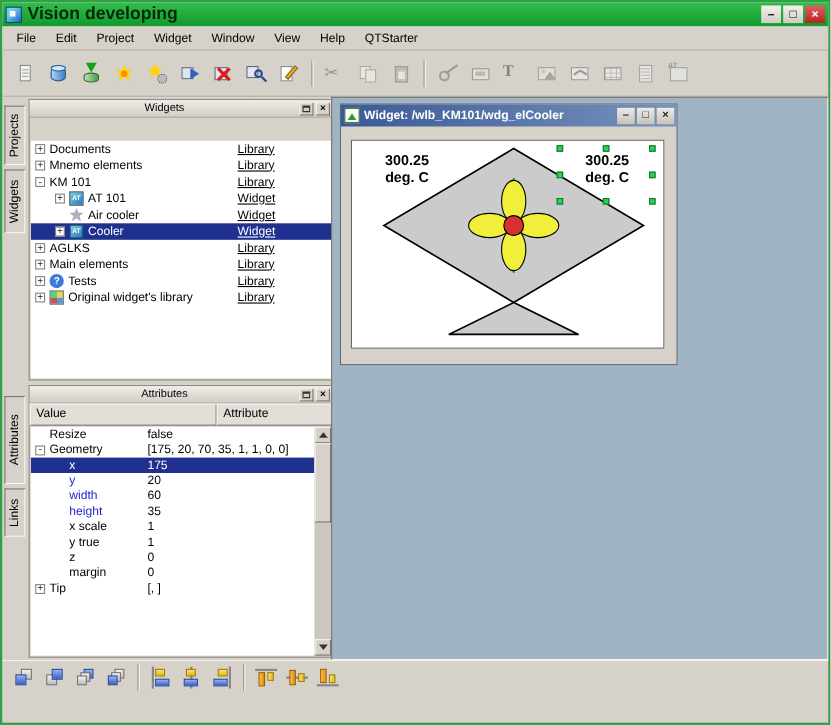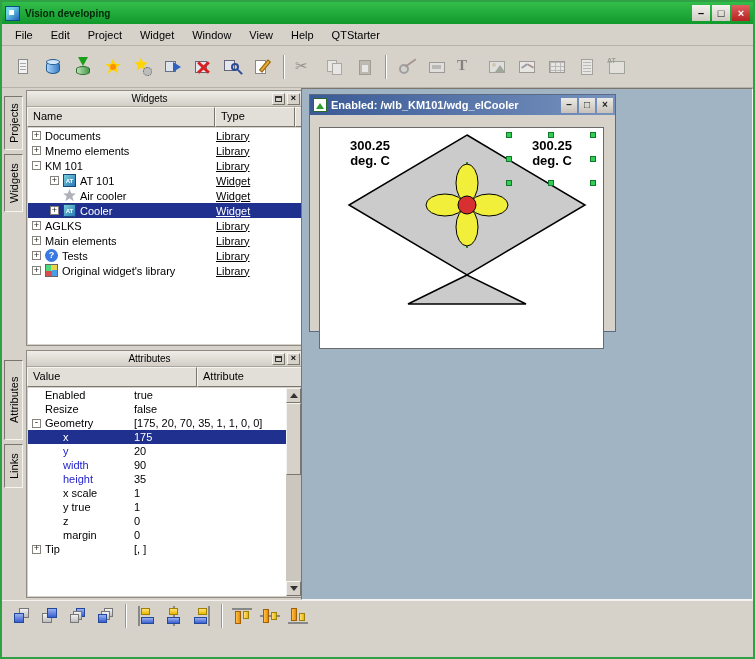--- a/index.html
+++ b/index.html
@@ -13,21 +13,21 @@
   .out { border:1px solid; border-color:#f6f4f0 #7a766d #7a766d #f6f4f0; }
   .in  { border:1px solid; border-color:#7a766d #f6f4f0 #f6f4f0 #7a766d; }
 
   
   #titlebar { position:absolute; left:0; top:0; width:751px; height:22px;
     background:linear-gradient(180deg,#33bd4b,#119a2c);
     display:flex; align-items:center; padding:0 3px; }
   #titlebar .appicon { width:15px; height:15px; margin-right:5px;
     background:linear-gradient(135deg,#6fd2e2 30%,#2060c0); border:1px solid #0e4a86; position:relative; }
   #titlebar .appicon::after { content:""; position:absolute; left:3px; top:3px; width:5px; height:5px; background:#ffffff; }
-  #titlebar .ttext { flex:1; font-weight:bold; font-size:10px; color:#03260a; }
+  #titlebar .ttext { flex:1; font-weight:bold; font-size:16px; color:#03260a; }
   .wbtn { width:18px; height:16px; margin-left:2px; display:flex; align-items:center; justify-content:center;
     background:linear-gradient(#f4f2ee,#cfcbc3); font:bold 11px/11px "Liberation Sans",sans-serif; }
   .wbtn.close { background:linear-gradient(#e06060,#b62222); color:#fff; }
 
   
   #menubar { position:absolute; left:0; top:22px; width:751px; height:22px;
     display:flex; align-items:center; padding-left:4px; background:#d6d2ca;
     border-bottom:1px solid #b6b2a8; }
   .mitem { padding:3px 9px; }
 
@@ -106,21 +106,21 @@
   #child { position:absolute; left:7px; top:5px; width:307px; height:238px;
     background:#d6d2ca; border:1px solid #5a6a86; }
   #childTitle { height:20px; display:flex; align-items:center; padding:0 2px 0 3px;
     background:linear-gradient(90deg,#3a5a96,#7792bd); color:#fff; font-weight:bold; }
   #childTitle .cicon { width:14px; height:14px; background:#fff; border:1px solid #2a6a2a; position:relative; margin-right:4px; flex:none; }
   #childTitle .cicon::after { content:""; position:absolute; left:2px; bottom:2px;
     border-left:4px solid transparent; border-right:4px solid transparent; border-bottom:6px solid #2aa02a; }
   #childTitle .ct { flex:1; font-size:11px; }
   .cbtn { width:16px; height:15px; margin-left:2px; background:linear-gradient(#eceae4,#c6c2ba);
     display:flex; align-items:center; justify-content:center; color:#222; font:bold 10px/10px "Liberation Sans",sans-serif; flex:none; }
-  #canvas { position:absolute; left:9px; top:32px; width:285px; height:222px;
+  #canvas { position:absolute; left:9px; top:32px; width:285px; height:190px;
     background:#fff; border:1px solid #6a6a6a; }
   #canvas svg { position:absolute; inset:0; }
   .templabel { position:absolute; width:80px; text-align:center; font:bold 13px/15px "Liberation Sans",sans-serif;
     white-space:pre-line; }
   .hdl { position:absolute; width:6px; height:6px; background:#33cc55; border:1px solid #0f7a2a; }
 
   
   #statusbar { position:absolute; left:0; top:628px; width:751px; height:27px;
     display:flex; align-items:center; justify-content:flex-end; gap:3px; padding-right:16px; }
   .sbox { height:18px; display:flex; align-items:center; padding:0 6px; background:#d6d2ca; }
@@ -286,25 +286,20 @@
   </div>
 
   <div class="panel" id="widgetsPanel">
     <div class="ptitle">
       <span class="pt">Widgets</span>
       <span class="pbtn out">
           <span class="floatbox"></span>
         </span>
       <span class="pbtn out">×</span>
     </div>
-    <div class="cols">
-      <div class="colh out" style="width:188px;">Name</div>
-      <div class="colh out" style="width:80px;">Type</div>
-      <div class="colh out" style="flex:1;"></div>
-    </div>
     <div class="tbody">
       <div class="row">
         <span class="exp">+</span>
         <span class="nm">Documents</span>
         <span class="tp">Library</span>
         </div>
       <div class="row">
         <span class="exp">+</span>
         <span class="nm">Mnemo elements</span>
         <span class="tp">Library</span>
@@ -365,25 +360,20 @@
         </span>
       <span class="pbtn out">×</span>
     </div>
     <div class="cols">
       <div class="colh out" style="flex:1;">Value</div>
       <div class="colh out" style="width:105px;">Attribute</div>
     </div>
     <div class="tbody">
       <div class="row">
         <span class="exp"></span>
-        <span class="lbl">Enabled</span>
-        <span class="val">true</span>
-        </div>
-      <div class="row">
-        <span class="exp"></span>
         <span class="lbl">Resize</span>
         <span class="val">false</span>
         </div>
       <div class="row">
         <span class="exp">-</span>
         <span class="lbl">Geometry</span>
         <span class="val">[175, 20, 70, 35, 1, 1, 0, 0]</span>
         </div>
       <div class="row lvl1 sel">
         <span class="exp"></span>
@@ -391,21 +381,21 @@
         <span class="val">175</span>
         </div>
       <div class="row lvl1 blue">
         <span class="exp"></span>
         <span class="lbl">y</span>
         <span class="val">20</span>
         </div>
       <div class="row lvl1 blue">
         <span class="exp"></span>
         <span class="lbl">width</span>
-        <span class="val">90</span>
+        <span class="val">60</span>
         </div>
       <div class="row lvl1 blue">
         <span class="exp"></span>
         <span class="lbl">height</span>
         <span class="val">35</span>
         </div>
       <div class="row lvl1">
         <span class="exp"></span>
         <span class="lbl">x scale</span>
         <span class="val">1</span>
@@ -439,21 +429,21 @@
       <div class="sbtn out" style="bottom:0;">
           <span class="tri-dn"></span>
         </div>
     </div>
   </div>
 
   <div id="mdi" class="in">
     <div id="child">
       <div id="childTitle">
         <span class="cicon"></span>
-        <span class="ct">Enabled: /wlb_KM101/wdg_elCooler</span>
+        <span class="ct">Widget: /wlb_KM101/wdg_elCooler</span>
         <span class="cbtn">–</span>
         <span class="cbtn">□</span>
         <span class="cbtn">×</span>
       </div>
       <div id="canvas">
         <svg viewBox="0 0 283 186">
           <polygon points="147,7 265,77 147,147 29,77" fill="#cbcbcb" stroke="#000" stroke-width="1.5"></polygon>
           <polygon points="147,147 88,176 206,176" fill="#cbcbcb" stroke="#000" stroke-width="1.5"></polygon>
           <line x1="147" y1="34" x2="147" y2="120" stroke="#2a8a2a" stroke-width="2"></line>
           <ellipse cx="147" cy="55" rx="11" ry="19" fill="#f2ef3a" stroke="#000"></ellipse>

